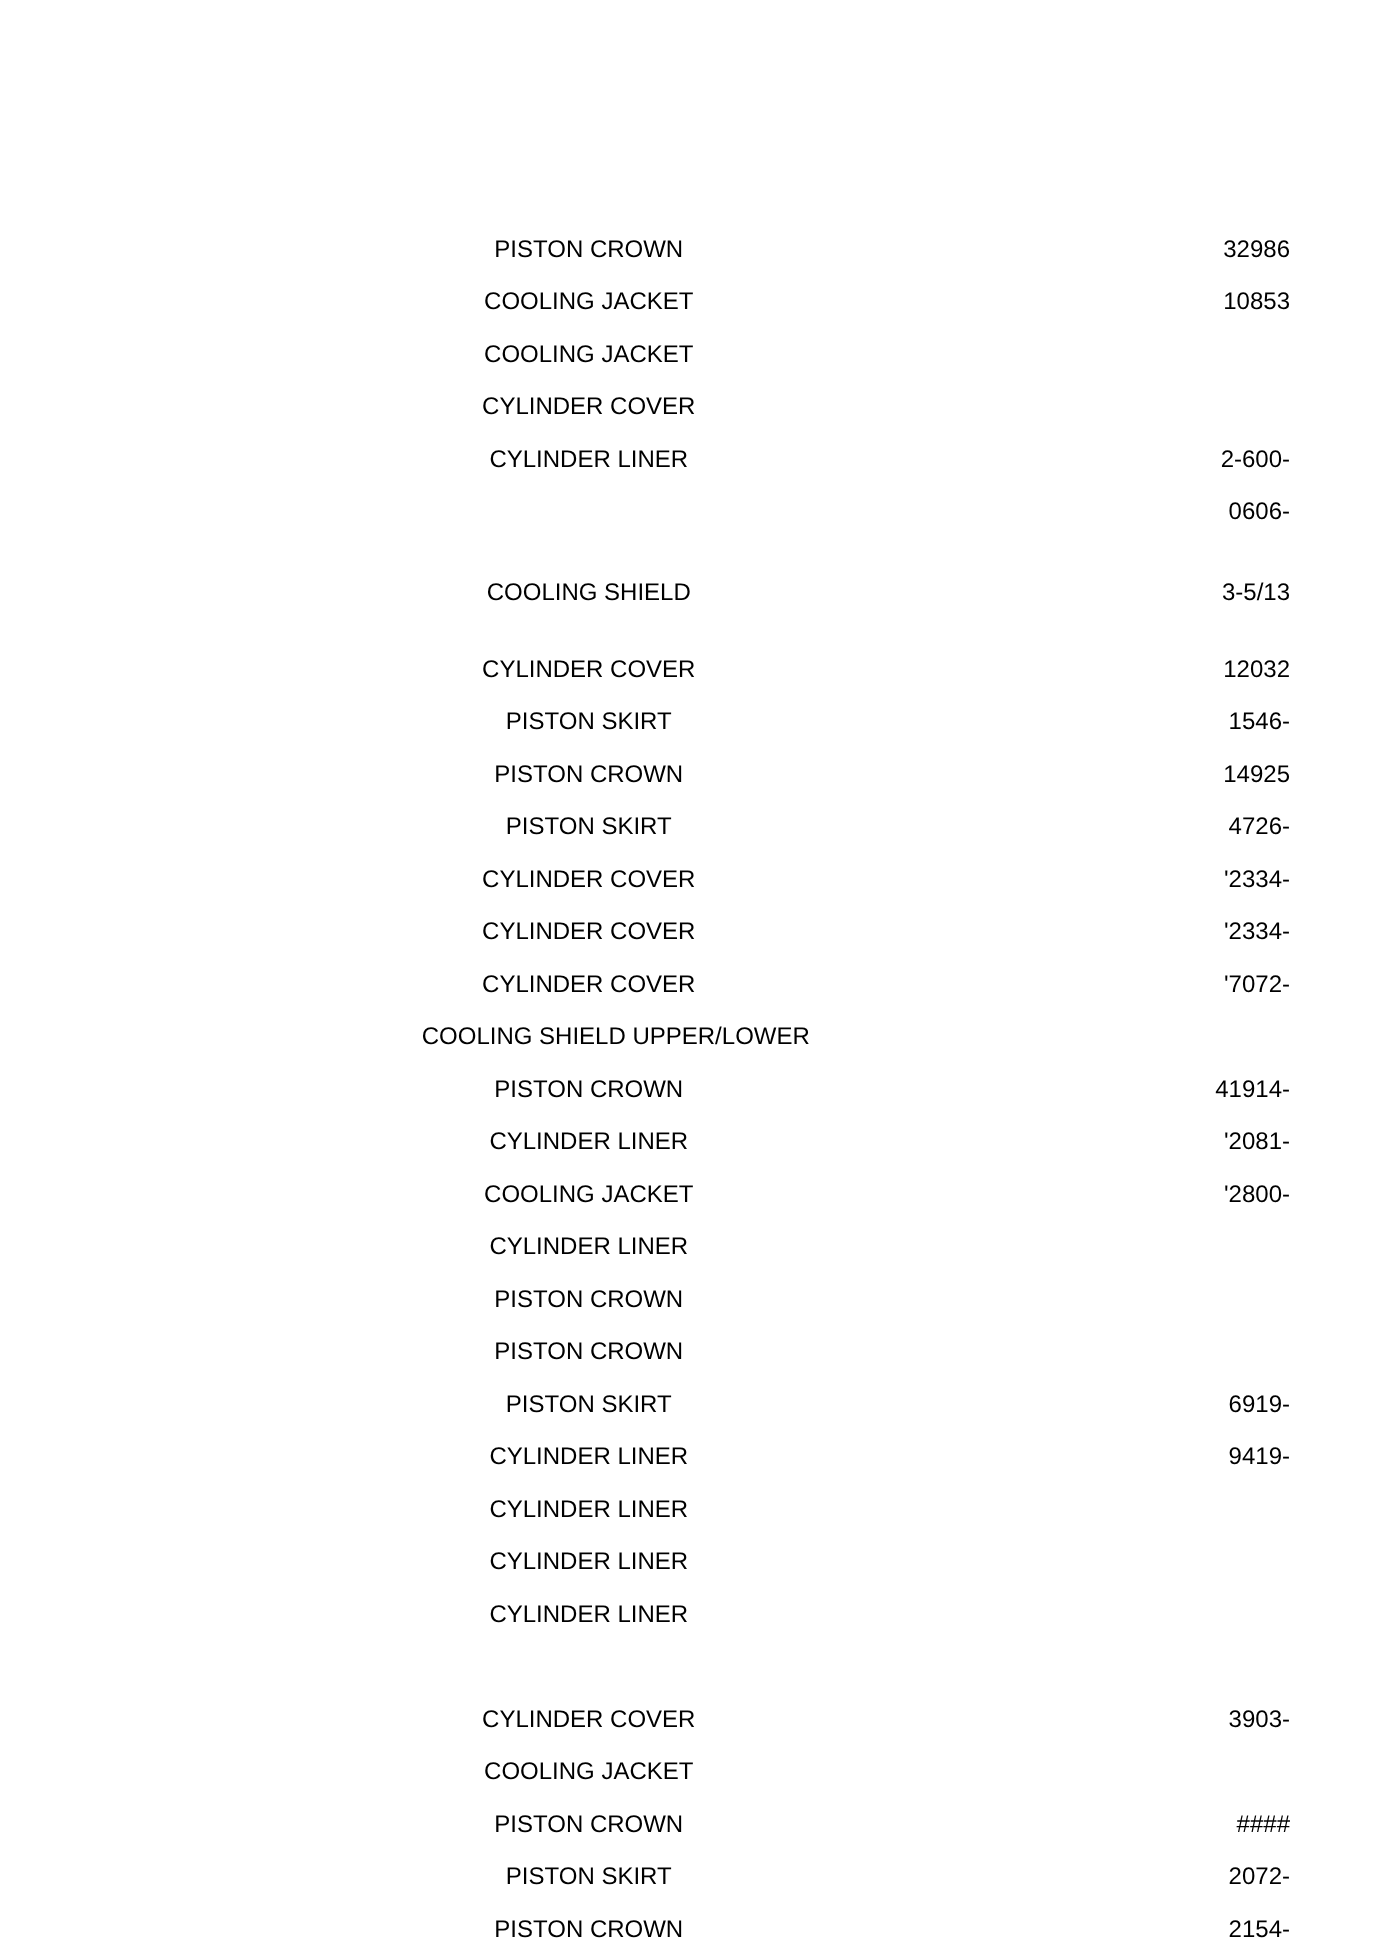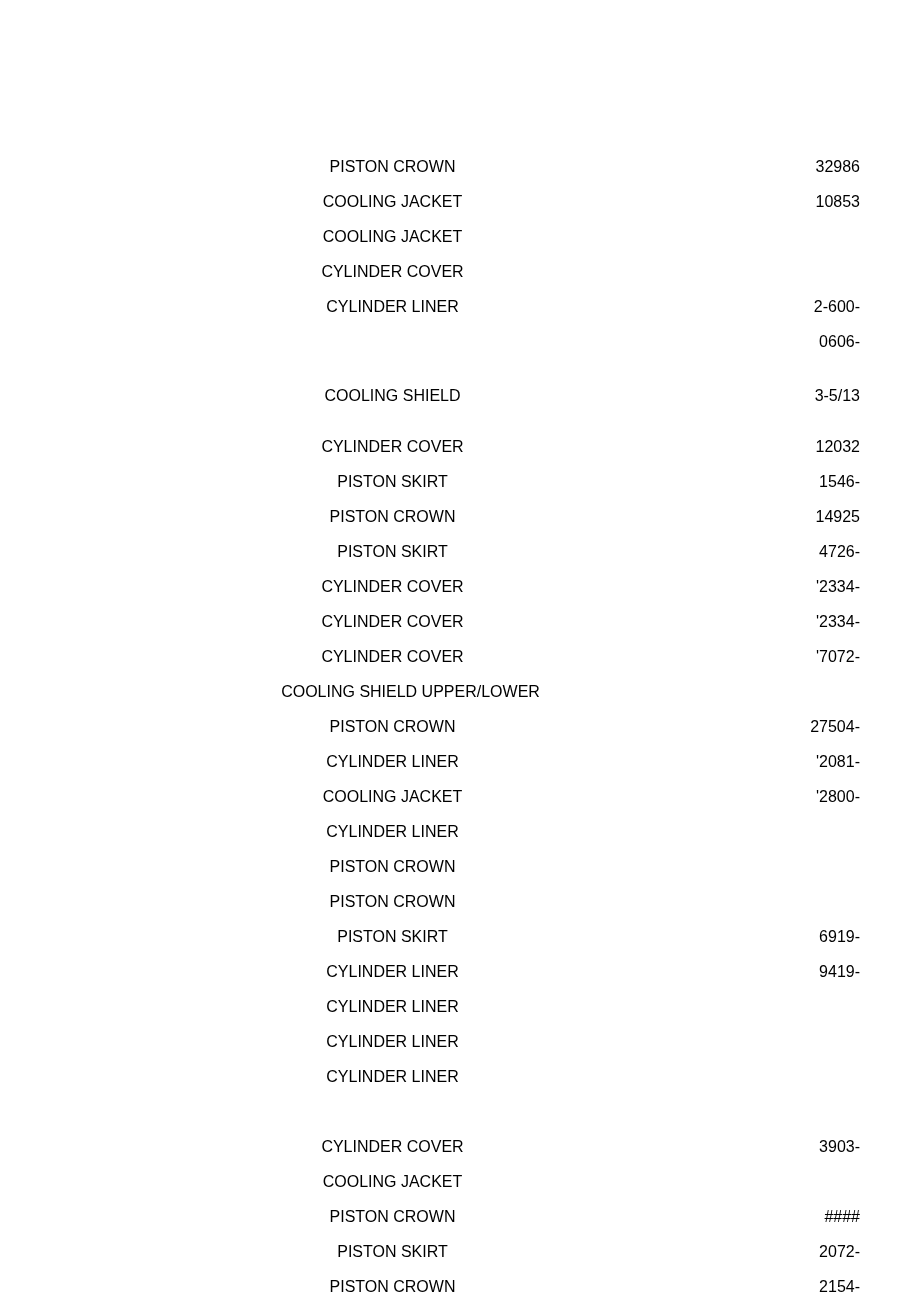--- a/index.html
+++ b/index.html
@@ -99,21 +99,21 @@
     <div class="row" style="top: 639px;">
       <div class="col-name">CYLINDER COVER</div>
       <div class="col-code">'7072-</div>
     </div>
     <div class="row" style="top: 674px; margin-left: 18px;">
       <div class="col-name">COOLING SHIELD UPPER/LOWER</div>
       <div class="col-code"></div>
     </div>
     <div class="row" style="top: 709px;">
       <div class="col-name">PISTON CROWN</div>
-      <div class="col-code">27504-</div>
+      <div class="col-code">41914-</div>
     </div>
     <div class="row" style="top: 744px;">
       <div class="col-name">CYLINDER LINER</div>
       <div class="col-code">'2081-</div>
     </div>
     <div class="row" style="top: 779px;">
       <div class="col-name">COOLING JACKET</div>
       <div class="col-code">'2800-</div>
     </div>
     <div class="row" style="top: 814px;">

